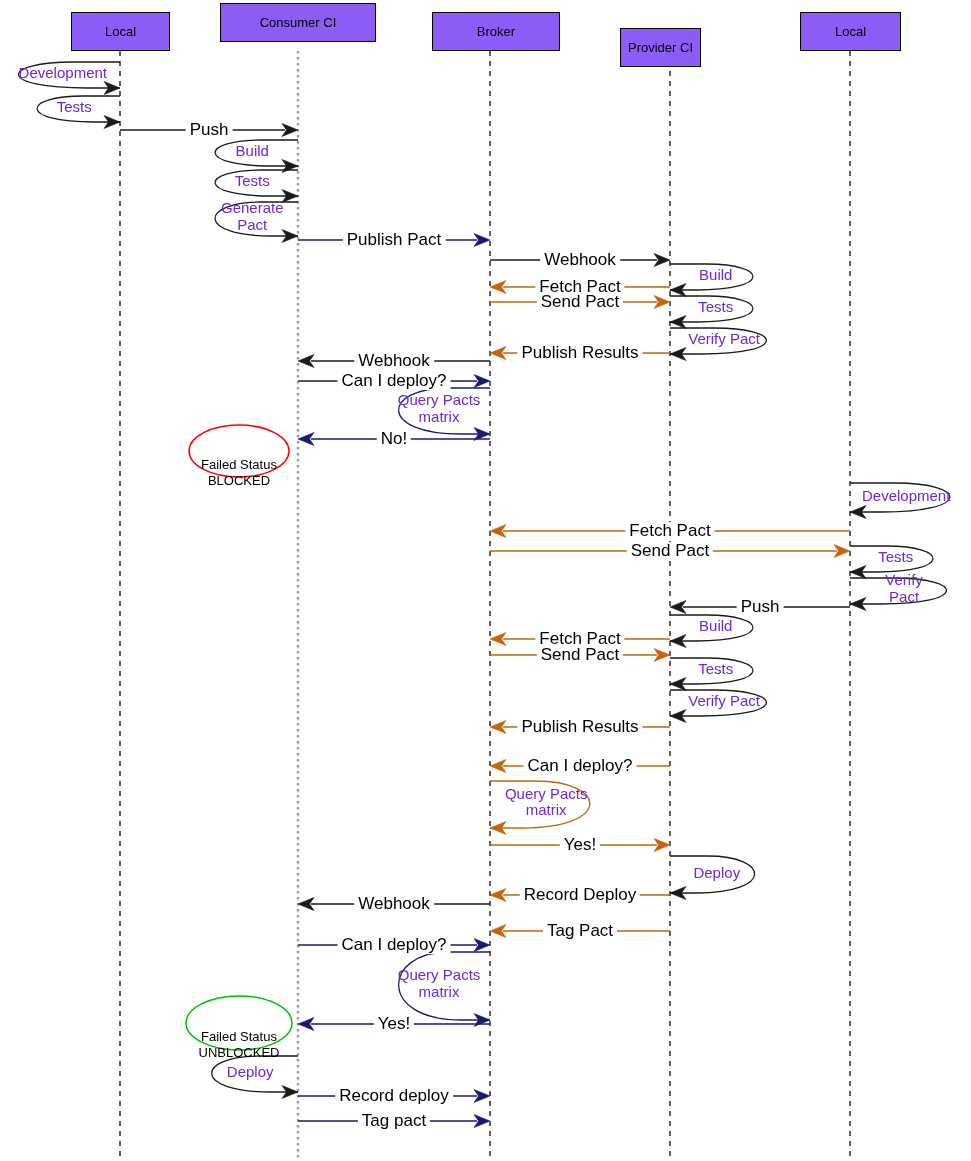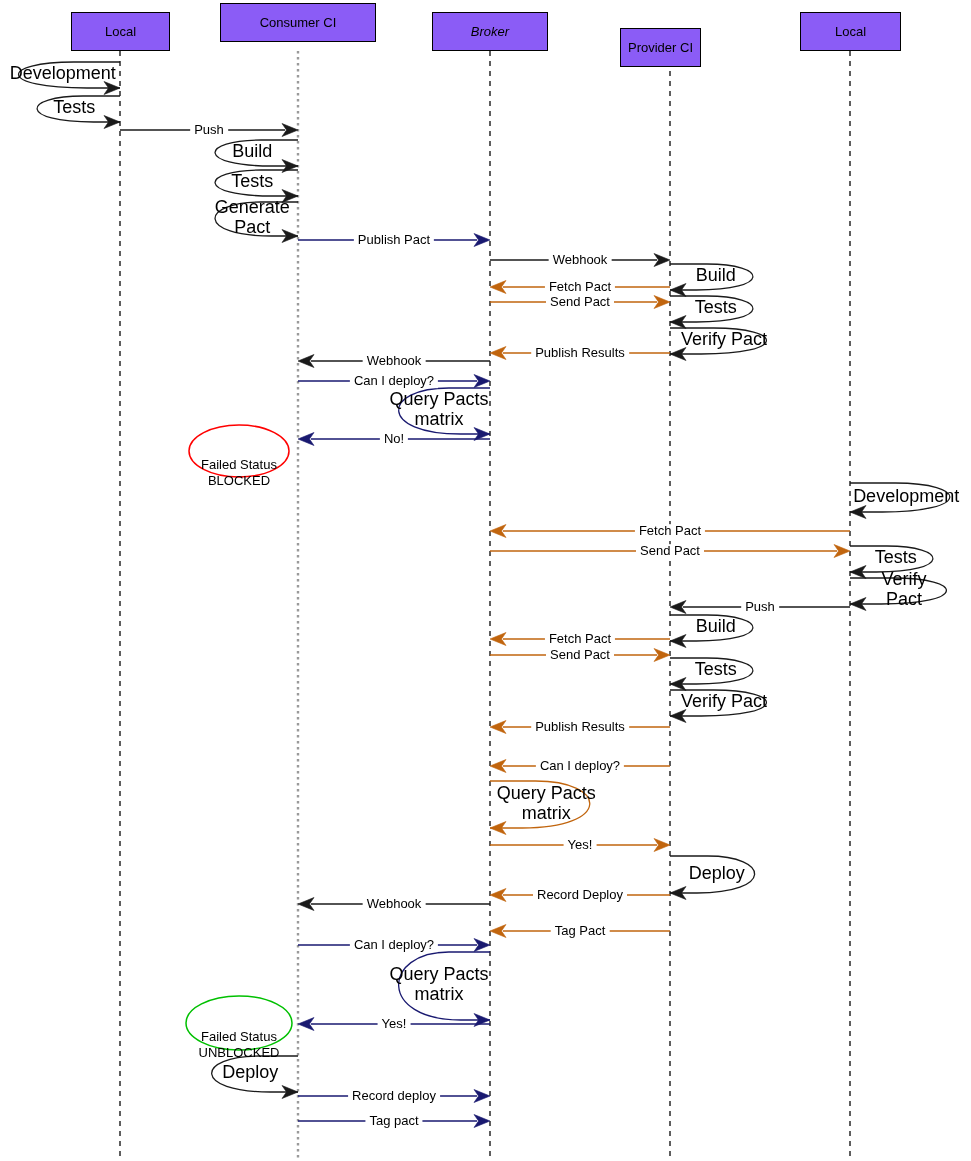--- a/index.html
+++ b/index.html
@@ -1,23 +1,23 @@
 <!DOCTYPE html>
 <html><head>
 <meta charset="utf-8">
 <style>
   html,body{margin:0;padding:0;background:#ffffff;}
   body{font-family:"Liberation Sans",sans-serif;}
   #canvas{position:relative;width:971px;height:1161px;background:#ffffff;overflow:hidden;}
   #svgroot{position:absolute;left:0;top:0;width:971px;height:1161px;}
   .lane-box{position:absolute;border:1px solid #000000;background:#8b5cf6;box-sizing:border-box;
             display:flex;align-items:center;justify-content:center;font-size:13px;color:#000;}
-  .msg-label{position:absolute;font-size:13px;color:#000000;background:#ffffff;
+  .msg-label{position:absolute;font-size:17px;color:#000000;background:#ffffff;
              padding:0 4px;white-space:nowrap;transform:translate(-50%,-50%);line-height:1.05;text-align:right;}
-  .self-label{position:absolute;font-size:18px;color:#000000;white-space:pre-line;
+  .self-label{position:absolute;font-size:15px;color:#6d28d9;white-space:pre-line;
               transform:translate(-50%,-50%);line-height:1.12;text-align:center;}
   .status-label{position:absolute;font-size:13px;color:#000000;white-space:pre-line;
                 transform:translate(-50%,-50%);line-height:1.25;text-align:center;margin-top:22px;}
 </style>
 </head>
 <body>
 
 <div id="canvas" style="width: 971px; height: 1161px;">
   <svg id="svgroot" viewBox="0 0 971 1161" xmlns="http://www.w3.org/2000/svg">
       <line x1="120" y1="51" x2="120" y2="1161" stroke="#1a1a1a" stroke-width="1.4" stroke-dasharray="5,5"></line>
@@ -200,21 +200,21 @@
       <ellipse cx="239" cy="451" rx="50" ry="26" fill="#ffffff" stroke="#ff0000" stroke-width="1.5"></ellipse>
       <ellipse cx="239" cy="1023" rx="53" ry="27" fill="#ffffff" stroke="#00c000" stroke-width="1.5"></ellipse>
     </svg>
   <div id="overlay">
       <div class="lane-box" style="left: 71px; top: 12px; width: 99px; height: 39px;">
         <div>Local</div>
       </div>
       <div class="lane-box" style="left: 220px; top: 3px; width: 156px; height: 39px;">
         <div>Consumer CI</div>
       </div>
-      <div class="lane-box" style="left: 432px; top: 12px; width: 116px; height: 39px; font-style: italic;">
+      <div class="lane-box" style="left: 432px; top: 12px; width: 128px; height: 39px;">
         <div>Broker</div>
       </div>
       <div class="lane-box" style="left: 620px; top: 12px; width: 81px; height: 39px; margin-top: 16px;">
         <div>Provider CI</div>
       </div>
       <div class="lane-box" style="left: 800px; top: 12px; width: 101px; height: 39px;">
         <div>Local</div>
       </div>
       <div class="msg-label" style="left: 209px; top: 130px;">Push</div>
       <div class="msg-label" style="left: 394px; top: 240px;">Publish Pact</div>

